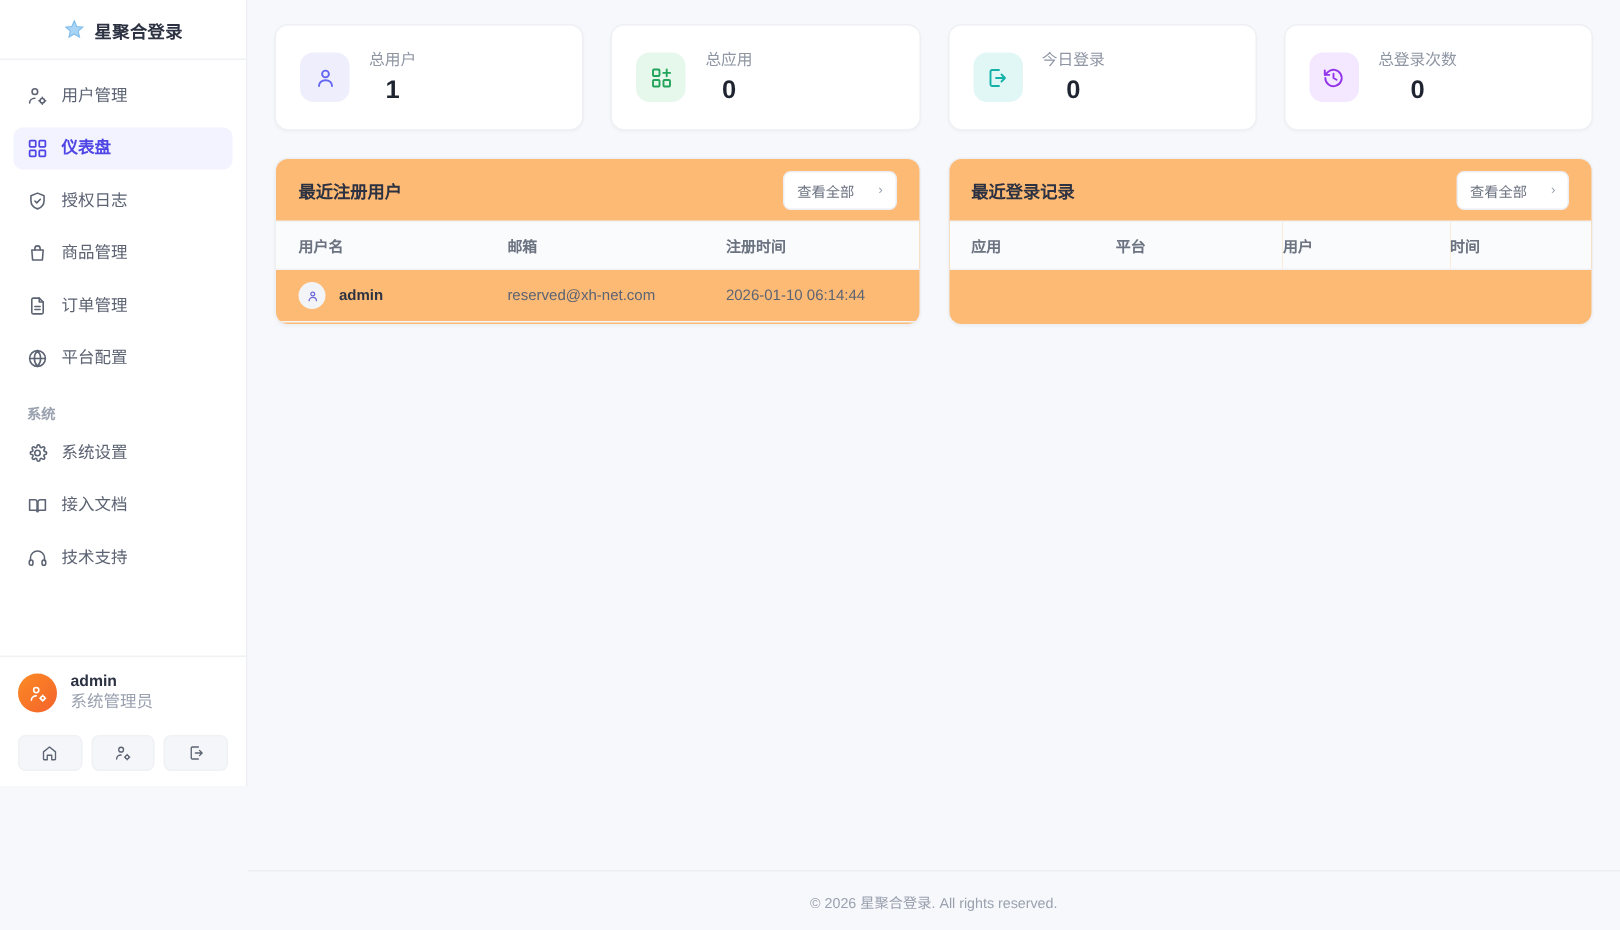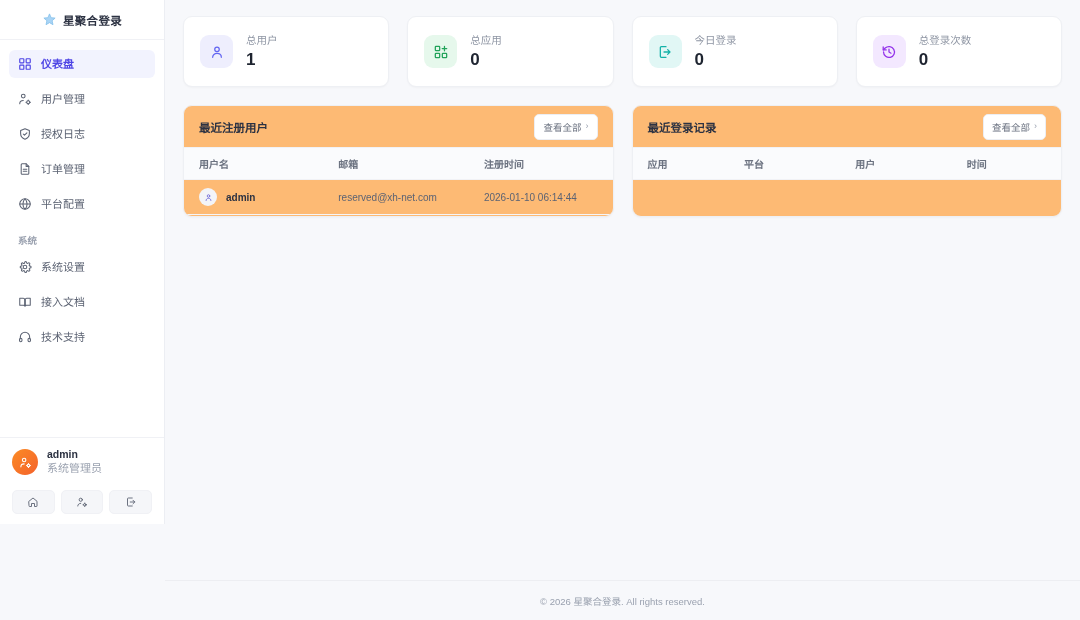--- a/index.html
+++ b/index.html
@@ -89,20 +89,21 @@
   .stats { display: flex; gap: 18px; }
   .stat-card {
     flex: 1 1 0;
     background: #ffffff;
     border: 1px solid #eef0f4;
     border-radius: 9px;
     height: 71px;
     padding: 0 16px;
     display: flex; align-items: center; gap: 13px;
     box-shadow: 0 1px 2px rgba(16,24,40,.03);
+    text-align: center;
   }
   .stat-ico {
     width: 33px; height: 33px; border-radius: 9px;
     display: flex; align-items: center; justify-content: center;
     flex: 0 0 33px;
   }
   .stat-ico svg { width: 16px; height: 16px; }
   .stat-label { font-size: 10.5px; color: #8e95a3; line-height: 1.4; }
   .stat-value { font-size: 17px; font-weight: 700; color: #1e2430; line-height: 1.25; margin-top: 1px; }
 
@@ -118,21 +119,21 @@
   .panel-head {
     height: 42px; padding: 0 15px;
     display: flex; align-items: center; justify-content: space-between;
     border-bottom: 1px solid #f1f2f6;
   }
   .panel-title { font-size: 11.5px; font-weight: 700; color: #2c3242; }
   .view-all {
     font-size: 9.5px; color: #6b7280;
     border: 1px solid #eceef3; background: #fff;
     border-radius: 5px; height: 21px; padding: 12px 8px;
-    display: flex; align-items: center; gap: 4px;
+    display: flex; align-items: center; gap: 16px;
     cursor: pointer;
   }
   .view-all .chev { font-size: 9px; color: #9aa1af; line-height: 1; }
 
   table { width: 100%; border-collapse: collapse; }
   thead tr { background: #fafbfd; }
   th {
     text-align: left; font-size: 10px; font-weight: 700; color: #6b7280;
     padding: 8px 0 8px 0; height: 26px;
     border-bottom: 1px solid #f1f2f6;
@@ -176,48 +177,55 @@
 
     <div class="brand">
       <svg class="brand-star" viewBox="0 0 24 24" fill="#a9d4f5" stroke="#7fbdea" stroke-width="1.2">
         <polygon points="12,3 14.6,9.1 21,9.7 16.2,14 17.6,20.3 12,17 6.4,20.3 7.8,14 3,9.7 9.4,9.1"></polygon>
       </svg>
       <span class="brand-text">星聚合登录</span>
     </div>
 
     <nav class="nav">
 
+      <div class="nav-item">
+        <svg class="ico" viewBox="0 0 24 24" fill="none" stroke="currentColor" stroke-width="1.8" stroke-linecap="round" stroke-linejoin="round">
+          <circle cx="9" cy="7" r="3.2"></circle>
+            <path d="M3 20c0-3.3 2.7-5.5 6-5.5"></path>
+          <circle cx="17.5" cy="17.5" r="2.6"></circle>
+            <path d="M17.5 13.6v.9M17.5 20.5v.9M21.4 17.5h-.9M14.5 17.5h-.9"></path>
+        </svg>
+        <span class="nav-label">用户管理</span>
+      </div>
+
       <div class="nav-item active">
         <svg class="ico" viewBox="0 0 24 24" fill="none" stroke="currentColor" stroke-width="2" stroke-linecap="round" stroke-linejoin="round">
           <rect x="3" y="3" width="7" height="7" rx="1"></rect>
             <rect x="14" y="3" width="7" height="7" rx="1"></rect>
           <rect x="3" y="14" width="7" height="7" rx="1"></rect>
             <rect x="14" y="14" width="7" height="7" rx="1"></rect>
         </svg>
         <span class="nav-label">仪表盘</span>
       </div>
 
       <div class="nav-item">
         <svg class="ico" viewBox="0 0 24 24" fill="none" stroke="currentColor" stroke-width="1.8" stroke-linecap="round" stroke-linejoin="round">
-          <circle cx="9" cy="7" r="3.2"></circle>
-            <path d="M3 20c0-3.3 2.7-5.5 6-5.5"></path>
-          <circle cx="17.5" cy="17.5" r="2.6"></circle>
-            <path d="M17.5 13.6v.9M17.5 20.5v.9M21.4 17.5h-.9M14.5 17.5h-.9"></path>
-        </svg>
-        <span class="nav-label">用户管理</span>
-      </div>
-
-      <div class="nav-item">
-        <svg class="ico" viewBox="0 0 24 24" fill="none" stroke="currentColor" stroke-width="1.8" stroke-linecap="round" stroke-linejoin="round">
           <path d="M12 3l7.5 3v5.3c0 4.6-3.1 8.3-7.5 9.7-4.4-1.4-7.5-5.1-7.5-9.7V6z"></path>
           <path d="M9 12l2.1 2.1L15.3 10"></path>
         </svg>
         <span class="nav-label">授权日志</span>
       </div>
 
+      <div class="nav-item">
+        <svg class="ico" viewBox="0 0 24 24" fill="none" stroke="currentColor" stroke-width="1.8" stroke-linecap="round" stroke-linejoin="round">
+          <path d="M5.5 8h13l-.9 11.5H6.4z"></path>
+            <path d="M9 8V6.3a3 3 0 0 1 6 0V8"></path>
+        </svg>
+        <span class="nav-label">商品管理</span>
+      </div>
 
       <div class="nav-item">
         <svg class="ico" viewBox="0 0 24 24" fill="none" stroke="currentColor" stroke-width="1.8" stroke-linecap="round" stroke-linejoin="round">
           <path d="M14 3H7a1.5 1.5 0 0 0-1.5 1.5v15A1.5 1.5 0 0 0 7 21h10a1.5 1.5 0 0 0 1.5-1.5V7.5z"></path>
           <path d="M14 3v4.5h4.5M9 12.5h6M9 16h6"></path>
         </svg>
         <span class="nav-label">订单管理</span>
       </div>
 
       <div class="nav-item">

